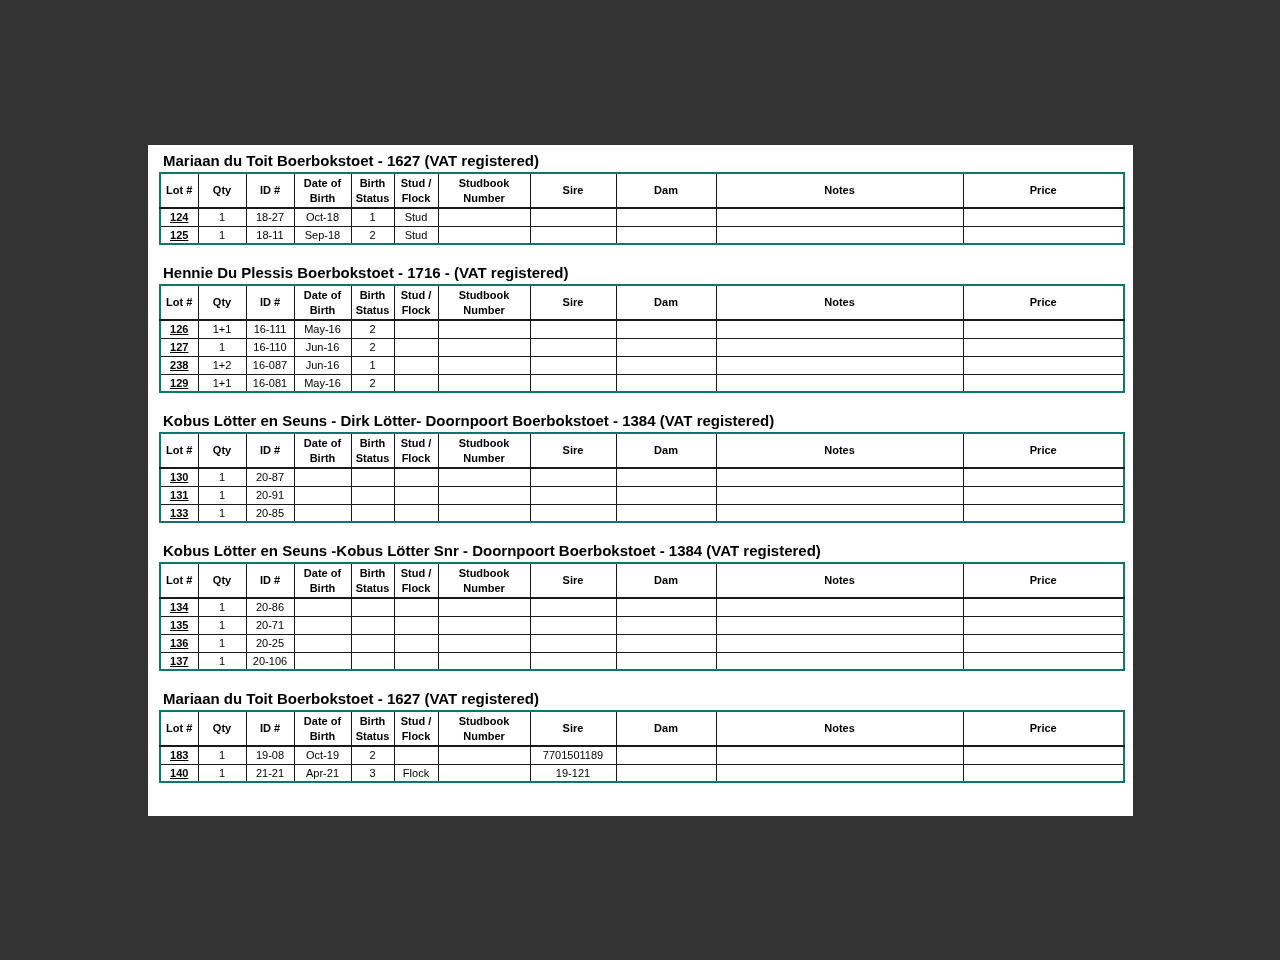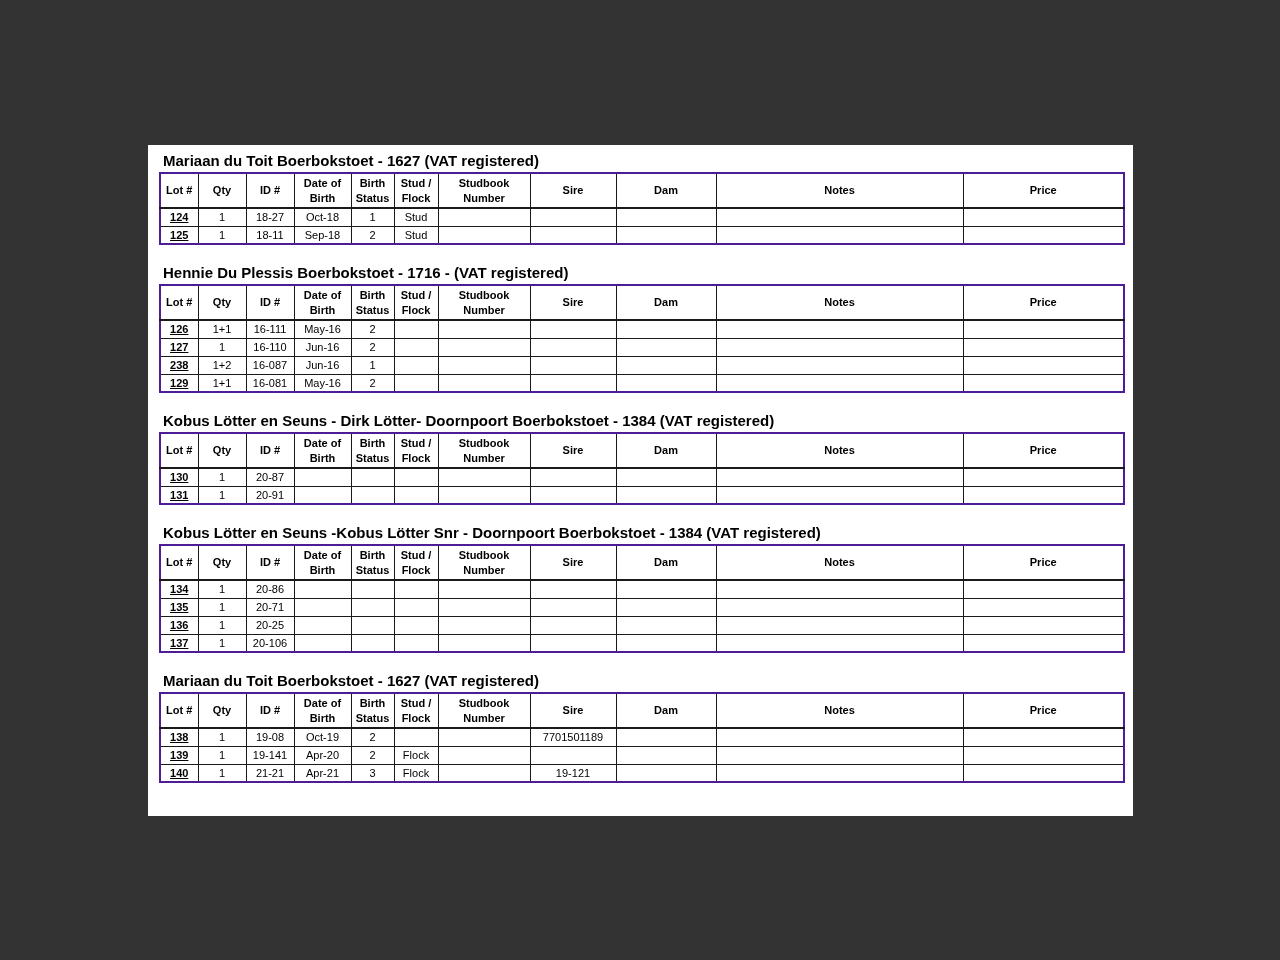--- a/index.html
+++ b/index.html
@@ -33,21 +33,21 @@
     font-weight: bold;
     color: #000000;
     line-height: 19px;
     margin: 0 0 2px 4px;
     white-space: nowrap;
   }
   table.lots-table {
     border-collapse: collapse;
     table-layout: fixed;
     width: 964px;
-    border: 2px solid #4c1d95;
+    border: 2px solid #0f766e;
   }
   table.lots-table th,
   table.lots-table td {
     border: 1px solid #1a1a1a;
     padding: 0 2px;
     text-align: center;
     vertical-align: middle;
     overflow: hidden;
     white-space: nowrap;
     color: #000000;
@@ -273,20 +273,33 @@
             <td>20-91</td>
             <td></td>
             <td></td>
             <td></td>
             <td></td>
             <td></td>
             <td></td>
             <td></td>
             <td></td>
           </tr>
+          <tr>
+            <td class="lot">133</td>
+            <td>1</td>
+            <td>20-85</td>
+            <td></td>
+            <td></td>
+            <td></td>
+            <td></td>
+            <td></td>
+            <td></td>
+            <td></td>
+            <td></td>
+          </tr>
         </tbody>
       </table>
     </div>
     <div class="section">
       <div class="section-title">Kobus Lötter en Seuns -Kobus Lötter Snr - Doornpoort Boerbokstoet - 1384 (VAT registered)</div>
       <table class="lots-table">
         <colgroup>
           <col style="width: 38px;">
           <col style="width: 48px;">
           <col style="width: 48px;">
@@ -396,41 +409,28 @@
             <th>Stud /<br>Flock</th>
             <th>Studbook<br>Number</th>
             <th>Sire</th>
             <th>Dam</th>
             <th>Notes</th>
             <th>Price</th>
           </tr>
         </thead>
         <tbody>
           <tr>
-            <td class="lot">138</td>
+            <td class="lot">183</td>
             <td>1</td>
             <td>19-08</td>
             <td>Oct-19</td>
             <td>2</td>
             <td></td>
             <td></td>
             <td>7701501189</td>
-            <td></td>
-            <td></td>
-            <td></td>
-          </tr>
-          <tr>
-            <td class="lot">139</td>
-            <td>1</td>
-            <td>19-141</td>
-            <td>Apr-20</td>
-            <td>2</td>
-            <td>Flock</td>
-            <td></td>
-            <td></td>
             <td></td>
             <td></td>
             <td></td>
           </tr>
           <tr>
             <td class="lot">140</td>
             <td>1</td>
             <td>21-21</td>
             <td>Apr-21</td>
             <td>3</td>

